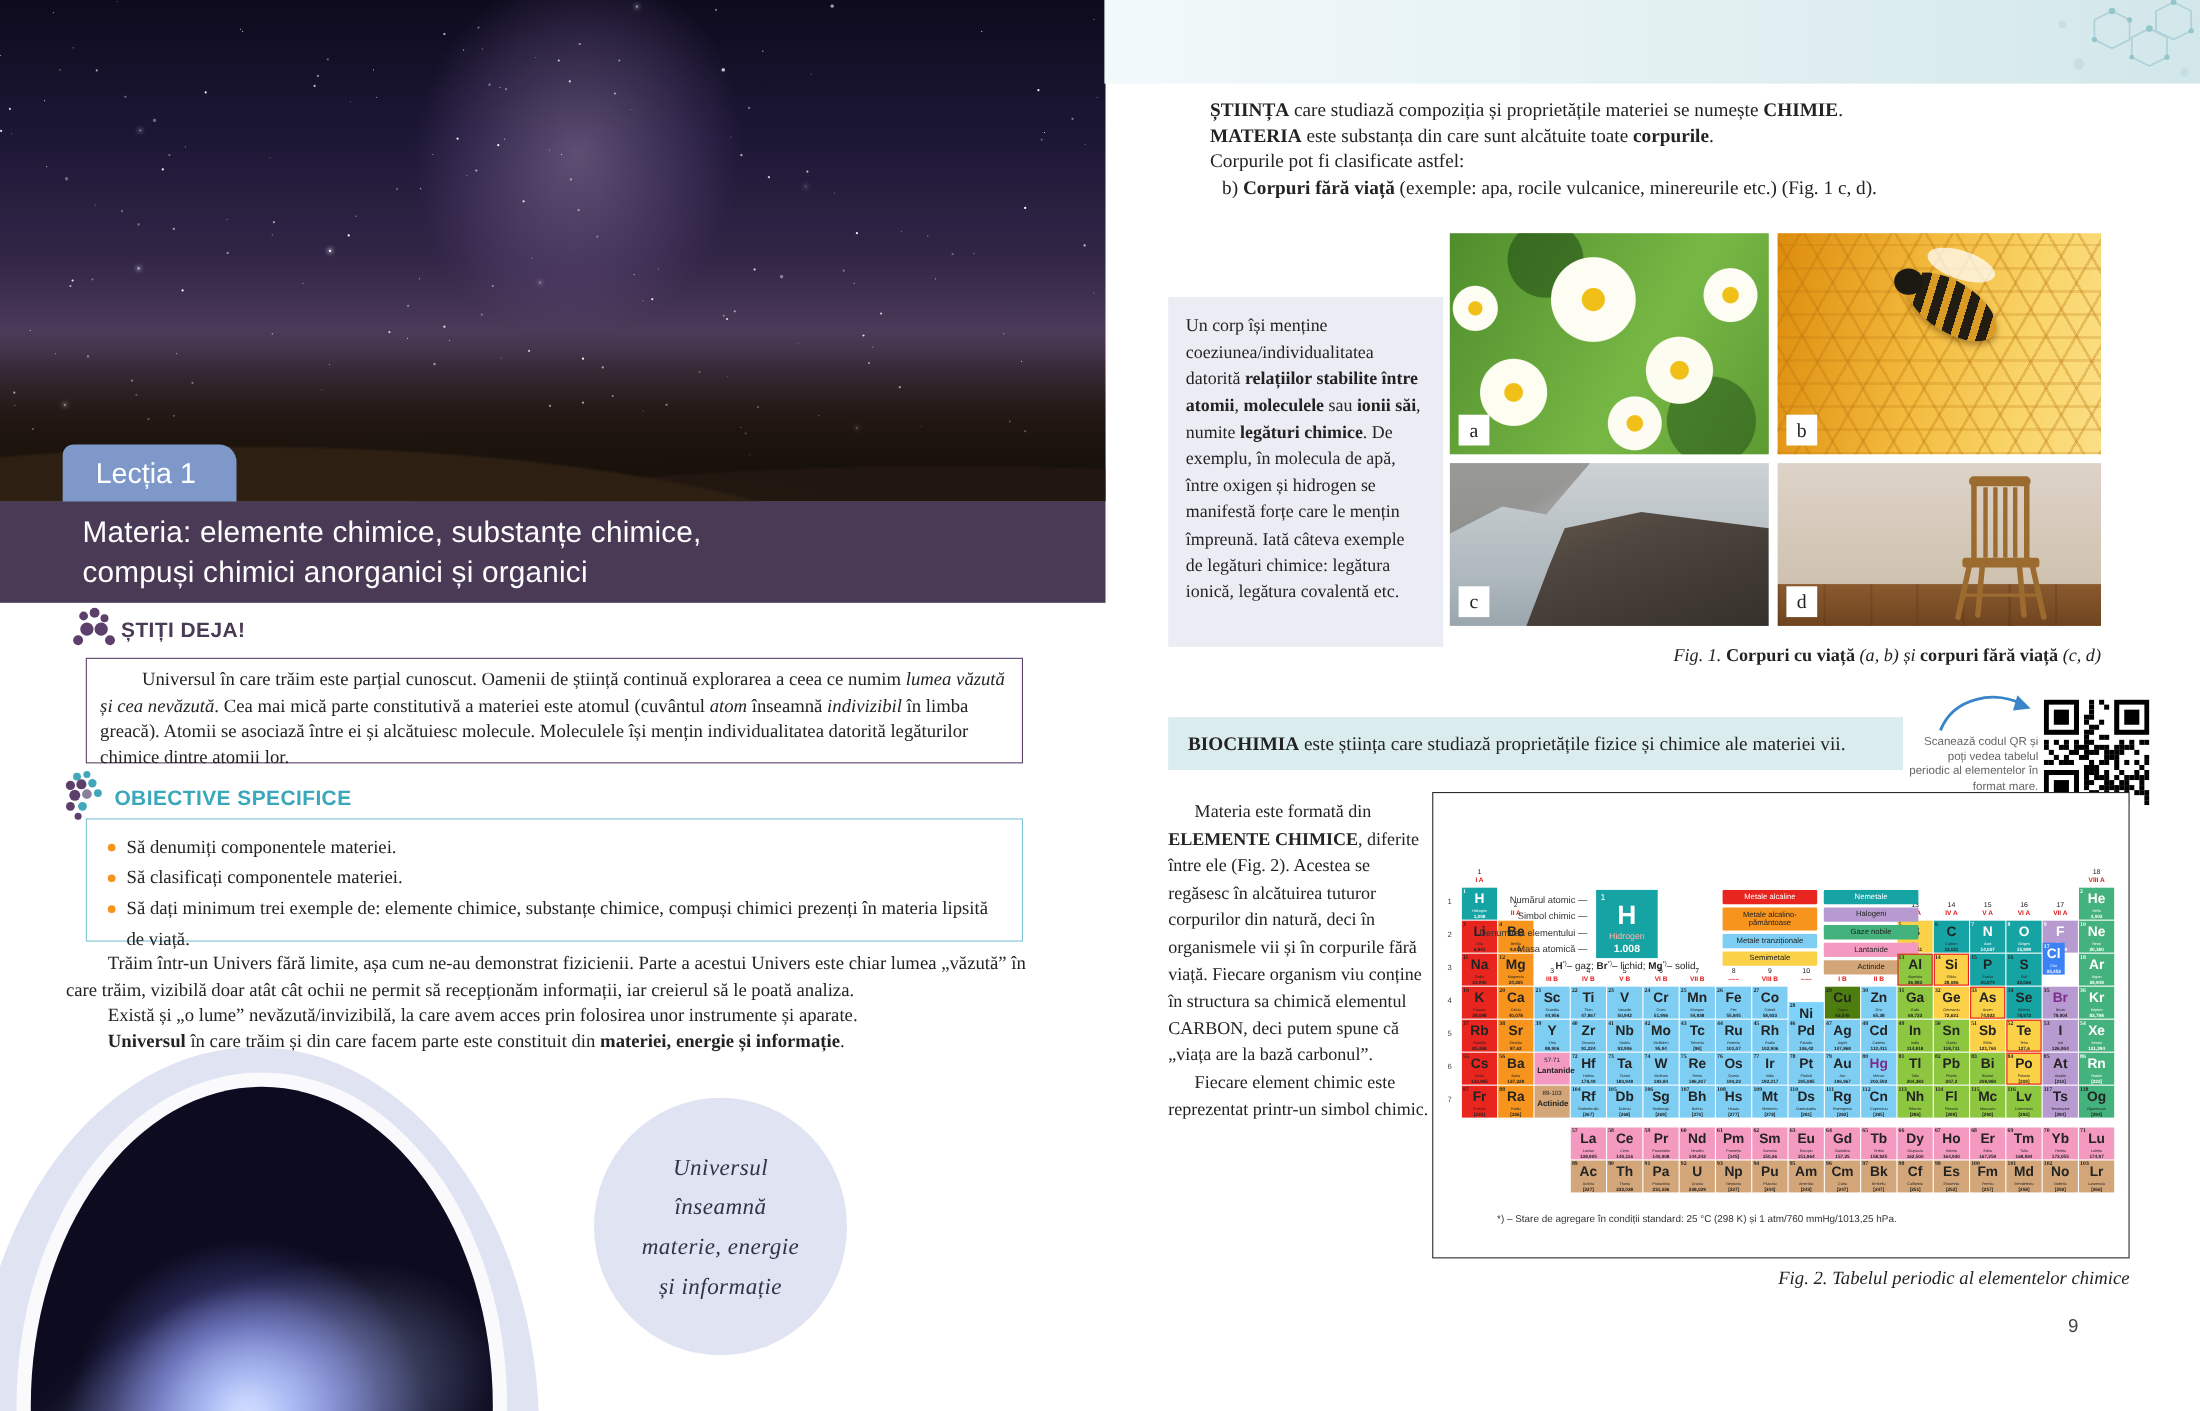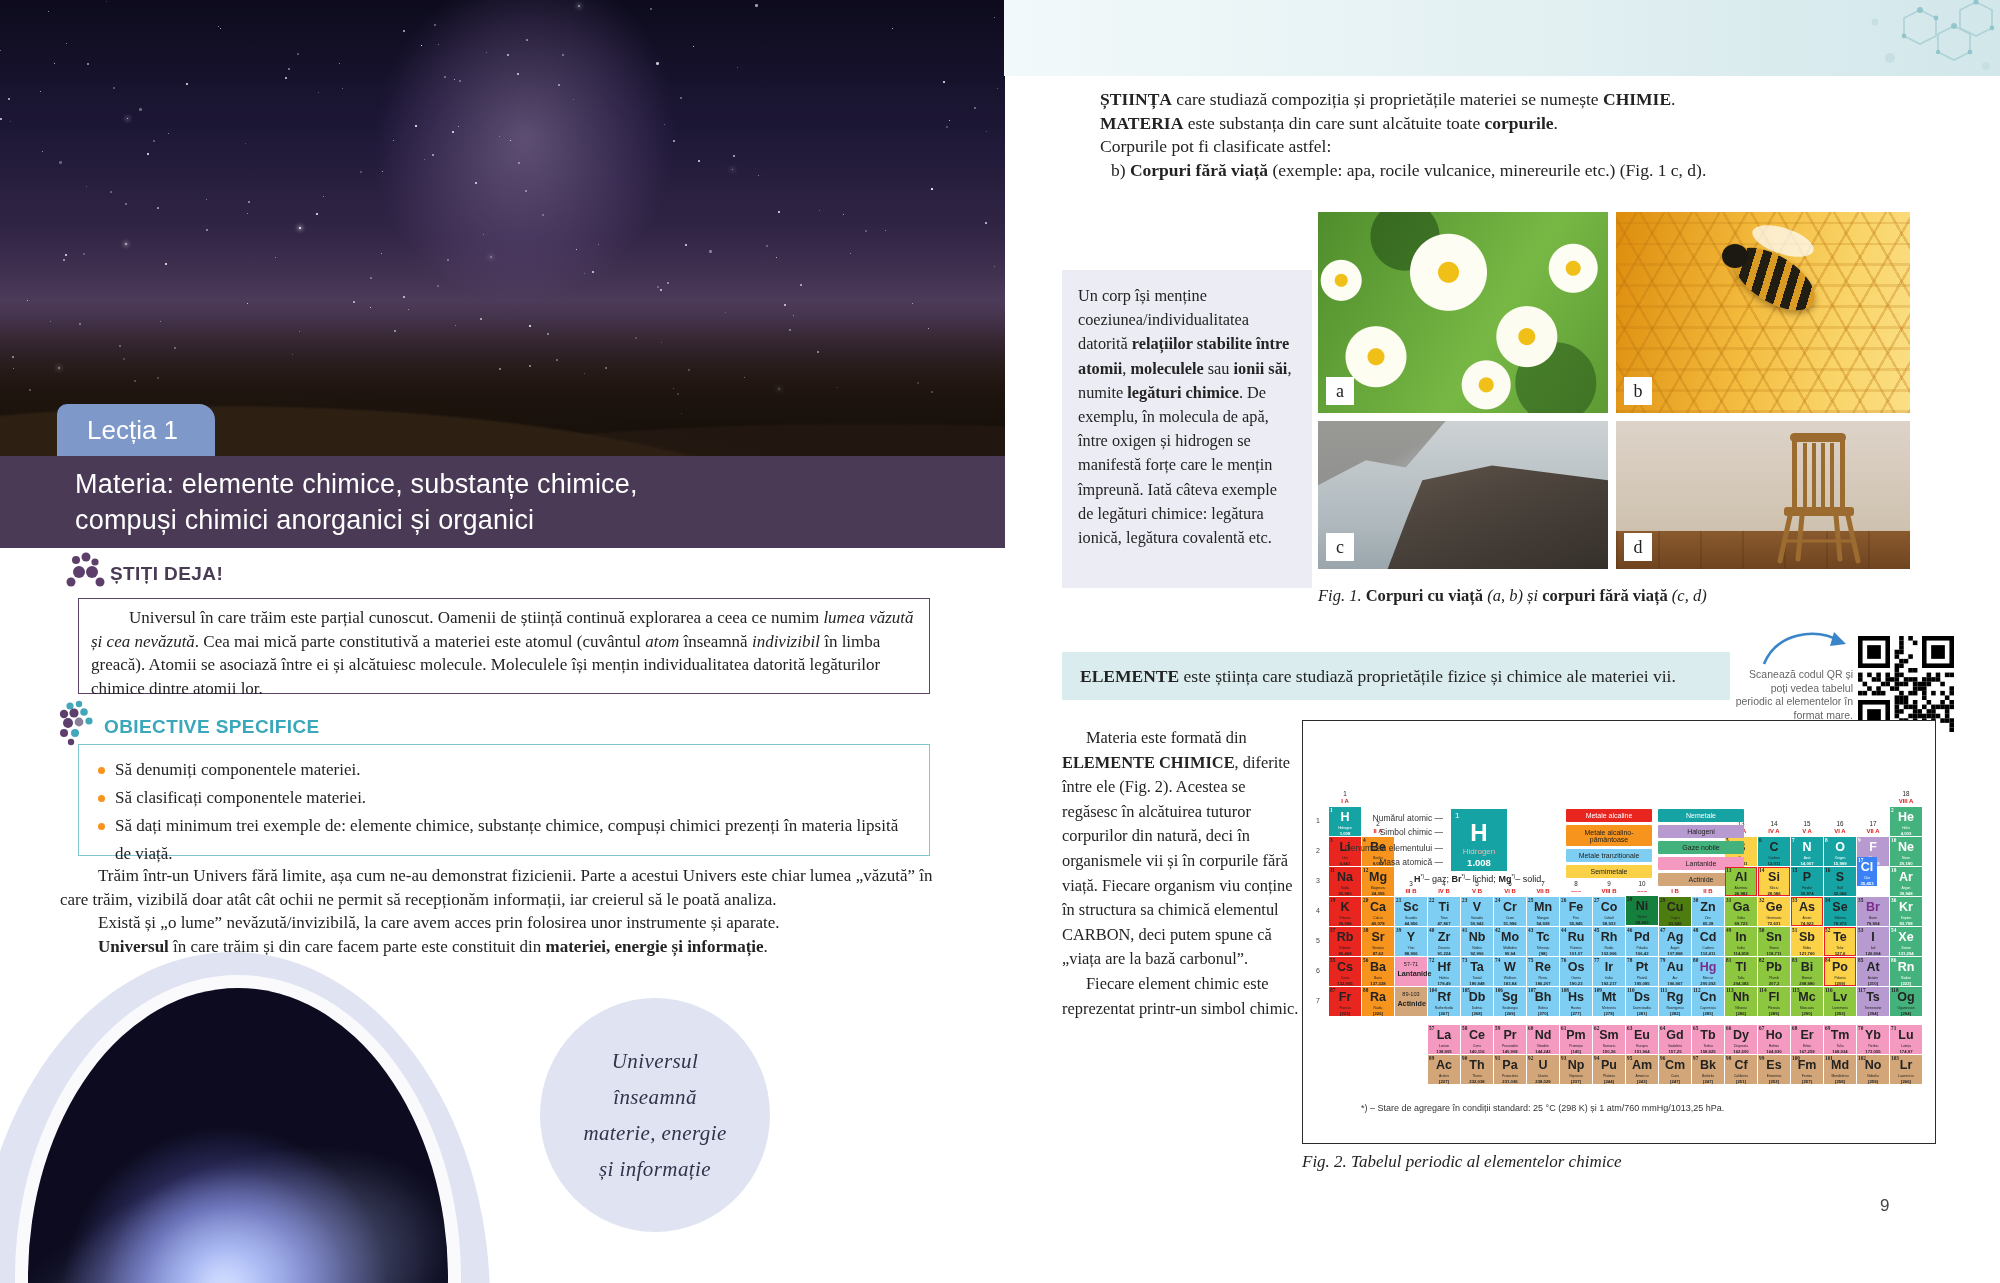--- a/index.html
+++ b/index.html
@@ -80,21 +80,21 @@
   .ph-c{left:1318px;top:421px;width:290px;height:148px;background:linear-gradient(#cdd2d4,#aeb8bd 70%,#9aa6ac);}
   .ph-c .far{position:absolute;left:0;top:0;width:55%;height:70%;opacity:.55;
         background:linear-gradient(150deg,#6f6a63 0 40%,transparent 75%);
         clip-path:polygon(0 0,80% 0,55% 45%,30% 38%,0 62%);}
   .ph-c .rock{position:absolute;inset:0;background:linear-gradient(160deg,#6e6156 10%,#4c443d 55%,#36302b);
         clip-path:polygon(36% 40%,60% 30%,100% 40%,100% 100%,24% 100%,31% 64%);}
   .ph-d{left:1616px;top:421px;width:294px;height:148px;background:linear-gradient(#ddd3c8,#cfc2b0 72%,#c4b5a1 80%);}
   .ph-d .floor{position:absolute;left:0;bottom:0;width:100%;height:26%;
         background:repeating-linear-gradient(90deg,rgba(80,45,15,.25) 0 2px,transparent 2px 42px),
         linear-gradient(#8a5a2e,#6e4420);}
-  .fig-caption{position:absolute;font-size:16.5px;text-align:left;}
+  .fig-caption{position:absolute;font-size:16.5px;text-align:right;}
   .bio-banner{position:absolute;left:1062px;top:652px;width:668px;height:48px;background:#dbecee;
         display:flex;align-items:center;padding-left:18px;box-sizing:border-box;font-size:17.5px;}
   .qr-note{position:absolute;left:1732px;top:668px;width:121px;text-align:right;
         font-family:"Liberation Sans",sans-serif;font-size:10.5px;line-height:13.5px;color:#666;}
   .qr-box{position:absolute;left:1858px;top:636px;width:96px;height:96px;background:#fff;}
   .col-text{position:absolute;left:1062px;top:726px;width:242px;font-size:16.4px;line-height:24.6px;}
   .col-p{text-indent:24px;}
   
   .ptable{position:absolute;left:1302px;top:720px;width:634px;height:424px;background:#fff;
         border:1.6px solid #2b2b2b;box-sizing:border-box;}
@@ -448,21 +448,21 @@
           <path d="M36 87 L32 130"></path>
           <path d="M70 87 L74 130"></path>
       </g>
       <path d="M18 112 L90 112" stroke="#9c6b30" stroke-width="3"></path>
     </svg>
     <div class="tag">d</div>
   </div>
   <div class="fig-caption" style="left:1318px;top:586px;width:592px"><i>Fig. 1.</i> <b>Corpuri cu viață</b> <i>(a, b) și</i> <b>corpuri fără viață</b> <i>(c, d)</i></div>
 
   <div class="bio-banner">
-    <span><b>ELEMENTE</b> este știința care studiază proprietățile fizice și chimice ale materiei vii.</span>
+    <span><b>BIOCHIMIA</b> este știința care studiază proprietățile fizice și chimice ale materiei vii.</span>
   </div>
   <svg style="position:absolute;left:1756px;top:622px" width="98" height="46">
     <path d="M8 42 C 20 12, 58 4, 86 20" fill="none" stroke="#3a85c8" stroke-width="2.6"></path>
     <path d="M78 10 L90 22 L74 24 Z" fill="#3a85c8"></path>
   </svg>
   <div class="qr-note">Scanează codul QR și poți vedea tabelul periodic al elementelor în format mare.</div>
   <div class="qr-box"><svg id="qr-svg" width="96" height="96">
         <rect x="41.14285714285714" y="0" width="4.571428571428571" height="4.571428571428571" fill="#000"></rect>
         <rect x="50.285714285714285" y="0" width="4.571428571428571" height="4.571428571428571" fill="#000"></rect>
         <rect x="41.14285714285714" y="4.571428571428571" width="4.571428571428571" height="4.571428571428571" fill="#000"></rect>
@@ -762,21 +762,21 @@
           <span class="sym">Fe</span>
       <span class="den">Fier</span>
           <span class="mas">55,845</span>
         </div>
         <div class="el st-s" style="left:290px;top:176px;width:32px;height:29px;background:#7ecef4">
       <span class="num">27</span>
           <span class="sym">Co</span>
       <span class="den">Cobalt</span>
           <span class="mas">58,933</span>
         </div>
-        <div class="el st-s" style="left:323px;top:175px;width:32px;height:29px;background:#15803d">
+        <div class="el st-s" style="left:323px;top:190px;width:32px;height:29px;background:#7dd3fc">
       <span class="num">28</span>
           <span class="sym">Ni</span>
       <span class="den">Nichel</span>
           <span class="mas">58,693</span>
         </div>
         <div class="el st-s" style="left:356px;top:176px;width:32px;height:29px;background:#4d7c0f">
       <span class="num">29</span>
           <span class="sym">Cu</span>
       <span class="den">Cupru</span>
           <span class="mas">63,546</span>

